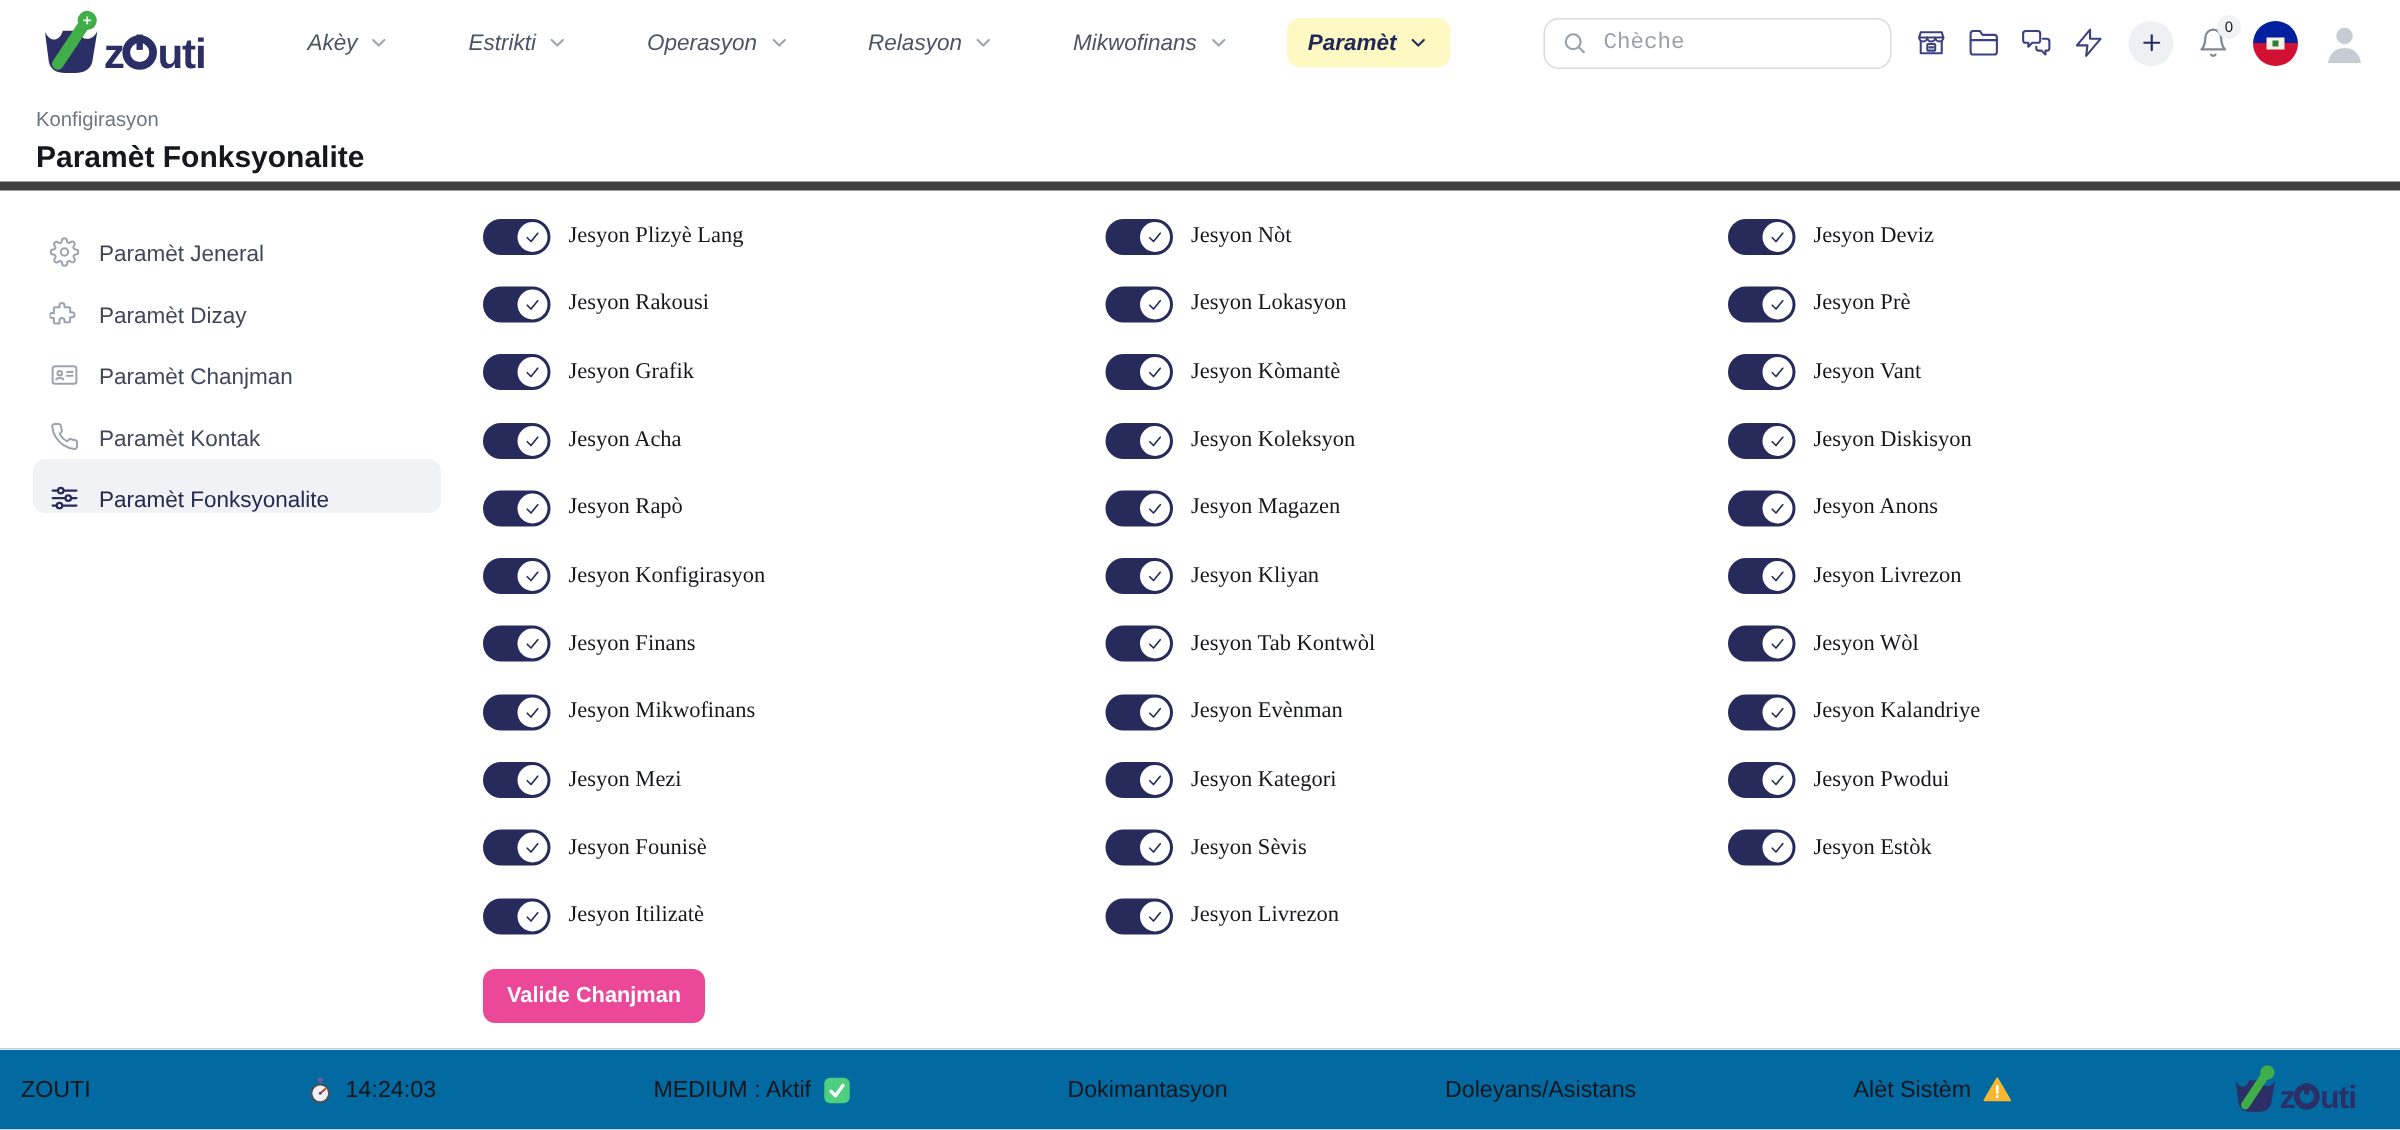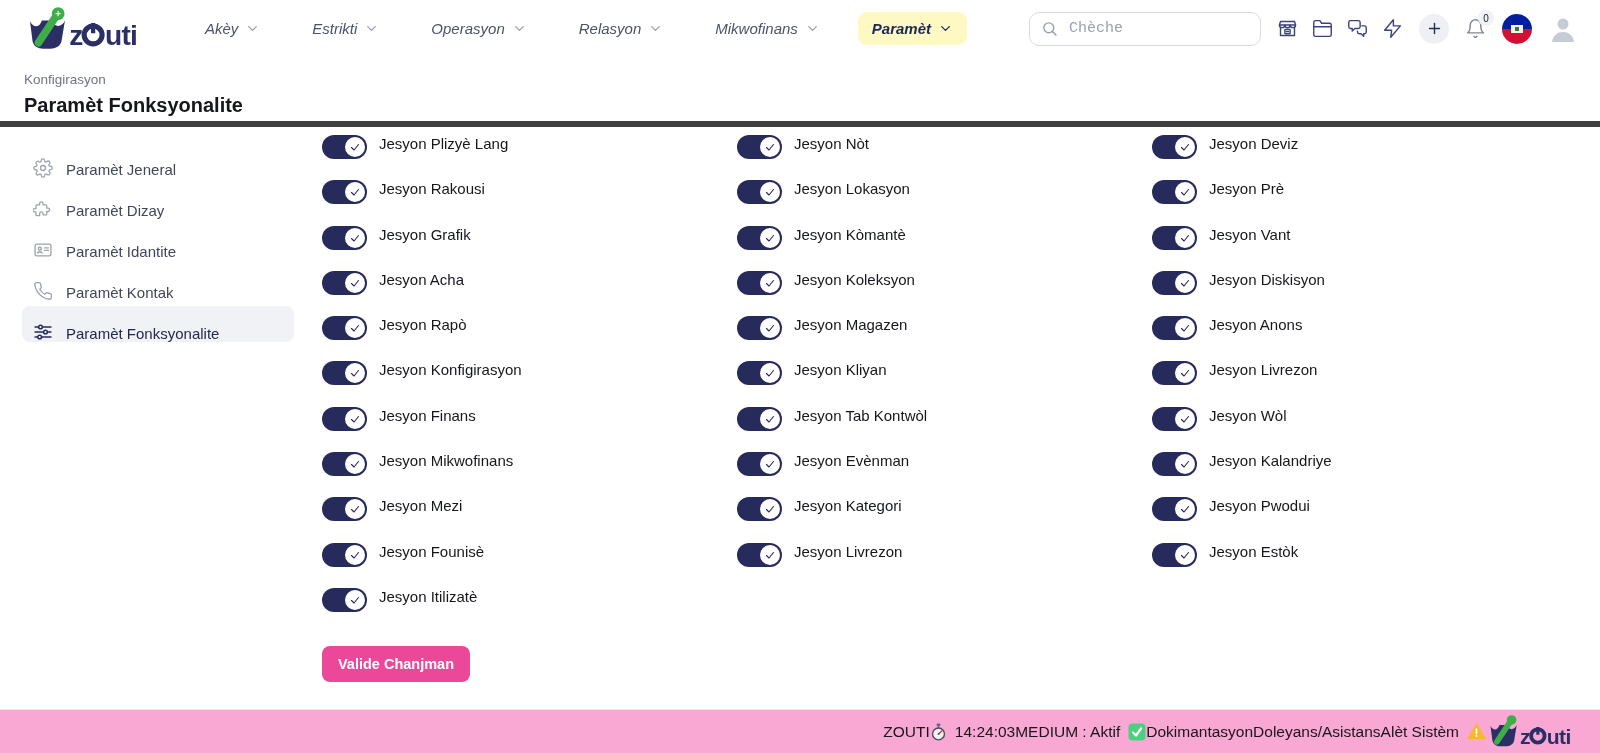--- a/index.html
+++ b/index.html
@@ -50,34 +50,34 @@
   .main { flex:1; display:flex; padding-top:8px; overflow:hidden; }
   .sidebar { width:272px; margin-left:22px; padding-top:7px; flex:none; }
   .side-item { height:36px; display:flex; align-items:flex-end; gap:13px; padding-left:11px;
                margin-bottom:5px; border-radius:8px; font-size:15px; color:#41465a; cursor:pointer; }
   .side-item .icn { width:20px; height:20px; color:#9ca3af; flex:none; display:flex; }
   .side-item.active { background:#f1f2f5; color:#23294f; font-weight:500; }
   .side-item.active .icn { color:#272b5c; }
 
   .content { display:flex; margin-left:28px; }
   .fcol { width:415px; flex:none; }
-  .frow { height:45.3px; display:flex; gap:12px; }
+  .frow { height:45.3px; display:flex; align-items:center; gap:12px;font-family:Liberation Serif, serif; }
   .flabel { font-size:15px; color:#15171c; }
 
   .toggle { width:45px; height:24px; border-radius:12px; background:#272b5c; position:relative; flex:none; cursor:pointer; }
   .toggle .thumb { position:absolute; top:2px; right:2px; width:20px; height:20px; border-radius:50%;
                    background:#fff; display:flex; align-items:center; justify-content:center; }
   .toggle .thumb svg { width:12px; height:12px; }
 
   .save-btn { margin-top:13px; background:#ec4899; color:#fff; border:none; border-radius:8px;
               padding:10px 16px; font-size:14.5px; font-weight:700; font-family:inherit; cursor:pointer; }
 
   
-  .footer { height:44px; flex:none; border-top:1px solid #e8e9ec; display:flex; align-items:center;
-            justify-content:flex-end; padding:0 18px 0 14px; font-size:15.5px; color:#15171c; background:#f9a8d4; }
+  .footer { height:54px; flex:none; border-top:1px solid #e8e9ec; display:flex; align-items:center;
+            justify-content:space-between; padding:0 18px 0 14px; font-size:15.5px; color:#15171c; background:#0369a1; }
   .fgroup { display:flex; align-items:center; gap:8px; white-space:nowrap; }
   .fgroup .f-icn { display:flex; }
   .footer-link { cursor:pointer; }
   .footer-logo { display:flex; align-items:center; }
 </style>
 </head>
 <body>
 
 <div class="topnav">
   <div class="logo-wrap">
@@ -237,21 +237,21 @@
       <div class="side-item">
         <span class="icn">
           <svg viewBox="0 0 24 24" fill="none" stroke="currentColor" stroke-linecap="round" stroke-linejoin="round" stroke-width="1.6">
             <rect x="2.5" y="5" width="19" height="14" rx="2"></rect>
             <circle cx="8.2" cy="10.5" r="1.8"></circle>
             <path d="M5.4 15.6c.5-1.6 5.1-1.6 5.6 0"></path>
             <line x1="14" y1="9.5" x2="18.5" y2="9.5"></line>
             <line x1="14" y1="12.5" x2="18.5" y2="12.5"></line>
           </svg>
         </span>
-        <span>Paramèt Idantite</span>
+        <span>Paramèt Chanjman</span>
       </div>
       <div class="side-item">
         <span class="icn">
           <svg viewBox="0 0 24 24" fill="none" stroke="currentColor" stroke-linecap="round" stroke-linejoin="round" stroke-width="1.6">
             <path d="M22 16.92v3a2 2 0 0 1-2.18 2 19.79 19.79 0 0 1-8.63-3.07 19.5 19.5 0 0 1-6-6A19.79 19.79 0 0 1 2.12 4.18 2 2 0 0 1 4.11 2h3a2 2 0 0 1 2 1.72 12.84 12.84 0 0 0 .7 2.81 2 2 0 0 1-.45 2.11L8.09 9.91a16 16 0 0 0 6 6l1.27-1.27a2 2 0 0 1 2.11-.45 12.84 12.84 0 0 0 2.81.7A2 2 0 0 1 22 16.92z"></path>
           </svg>
         </span>
         <span>Paramèt Kontak</span>
       </div>
       <div class="side-item active">
@@ -452,20 +452,30 @@
         </div>
         <div class="frow">
           <span class="toggle" role="switch" aria-checked="true">
             <span class="thumb">
               <svg viewBox="0 0 24 24" fill="none" stroke="#272b5c" stroke-width="2.2" stroke-linecap="round" stroke-linejoin="round">
                 <polyline points="5 13 10 18 19 7"></polyline>
               </svg>
             </span>
           </span>
           <span class="flabel">Jesyon Kategori</span>
+        </div>
+        <div class="frow">
+          <span class="toggle" role="switch" aria-checked="true">
+            <span class="thumb">
+              <svg viewBox="0 0 24 24" fill="none" stroke="#272b5c" stroke-width="2.2" stroke-linecap="round" stroke-linejoin="round">
+                <polyline points="5 13 10 18 19 7"></polyline>
+              </svg>
+            </span>
+          </span>
+          <span class="flabel">Jesyon Sèvis</span>
         </div>
         <div class="frow">
           <span class="toggle" role="switch" aria-checked="true">
             <span class="thumb">
               <svg viewBox="0 0 24 24" fill="none" stroke="#272b5c" stroke-width="2.2" stroke-linecap="round" stroke-linejoin="round">
                 <polyline points="5 13 10 18 19 7"></polyline>
               </svg>
             </span>
           </span>
           <span class="flabel">Jesyon Livrezon</span>

